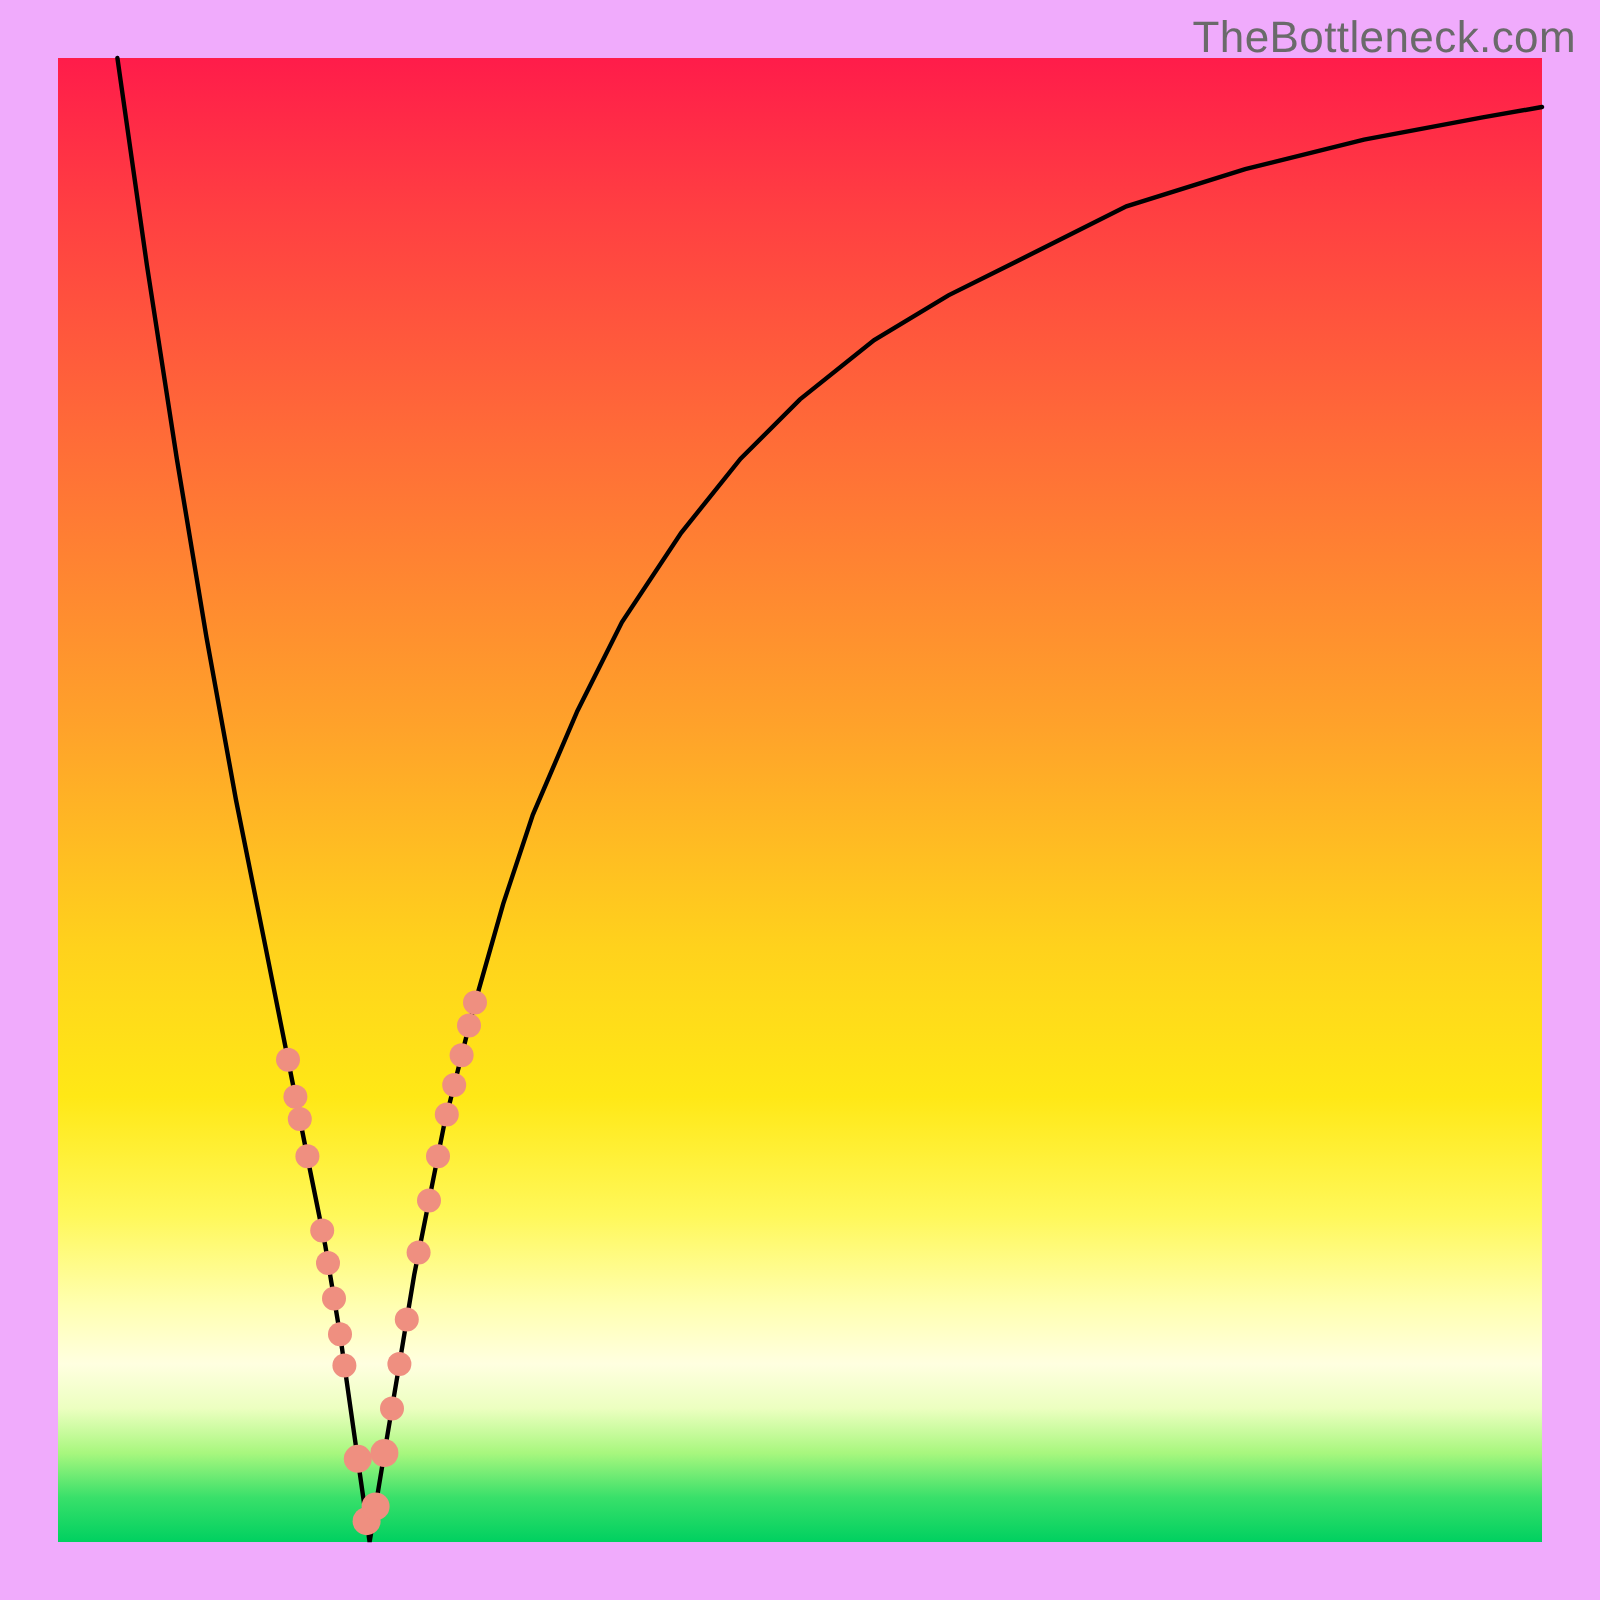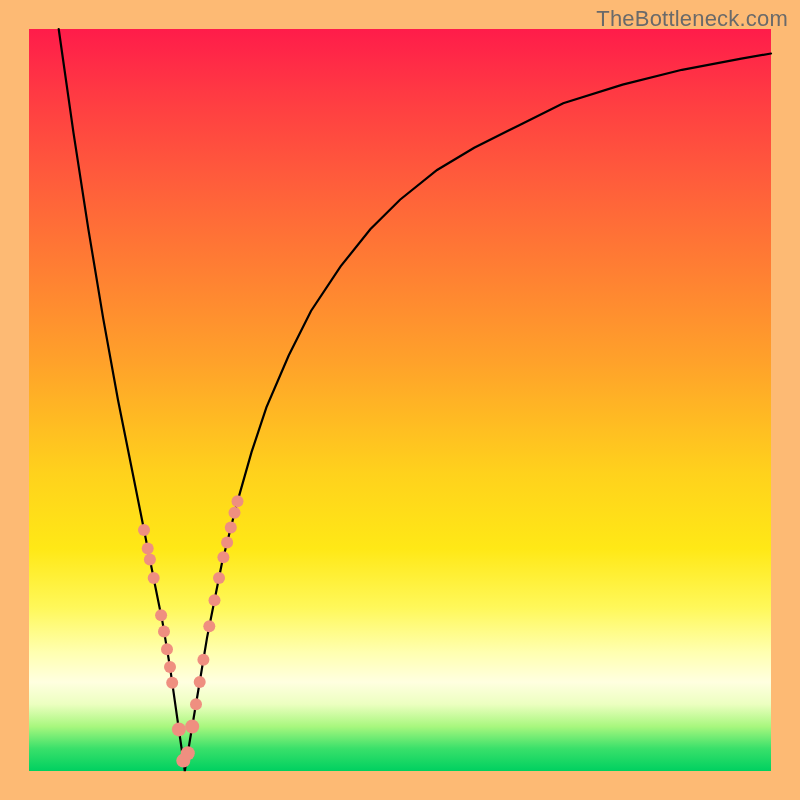--- a/index.html
+++ b/index.html
@@ -7,21 +7,21 @@
     padding: 0;
     width: 800px;
     height: 800px;
     overflow: hidden;
     background: #000;
     font-family: Arial, Helvetica, sans-serif;
   }
   .frame {
     position: absolute;
     inset: 0;
-    background: #fdba74;
+    background: #f0abfc;
   }
   .plot-area {
     position: absolute;
     left: 29px;
     top: 29px;
     width: 742px;
     height: 742px;
     
     background: linear-gradient(
       to bottom,

